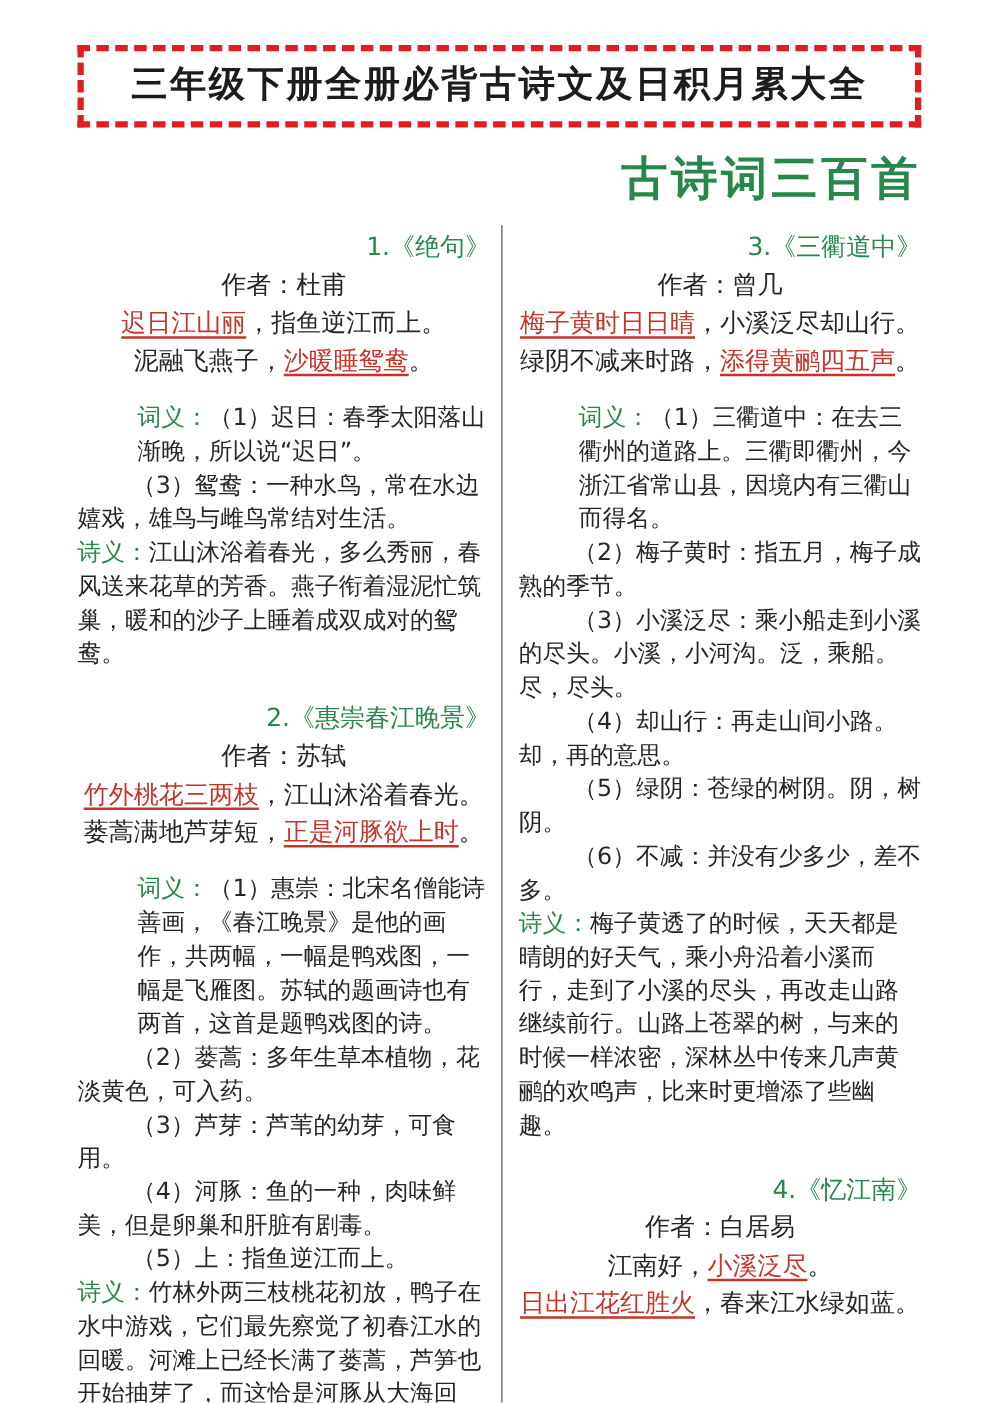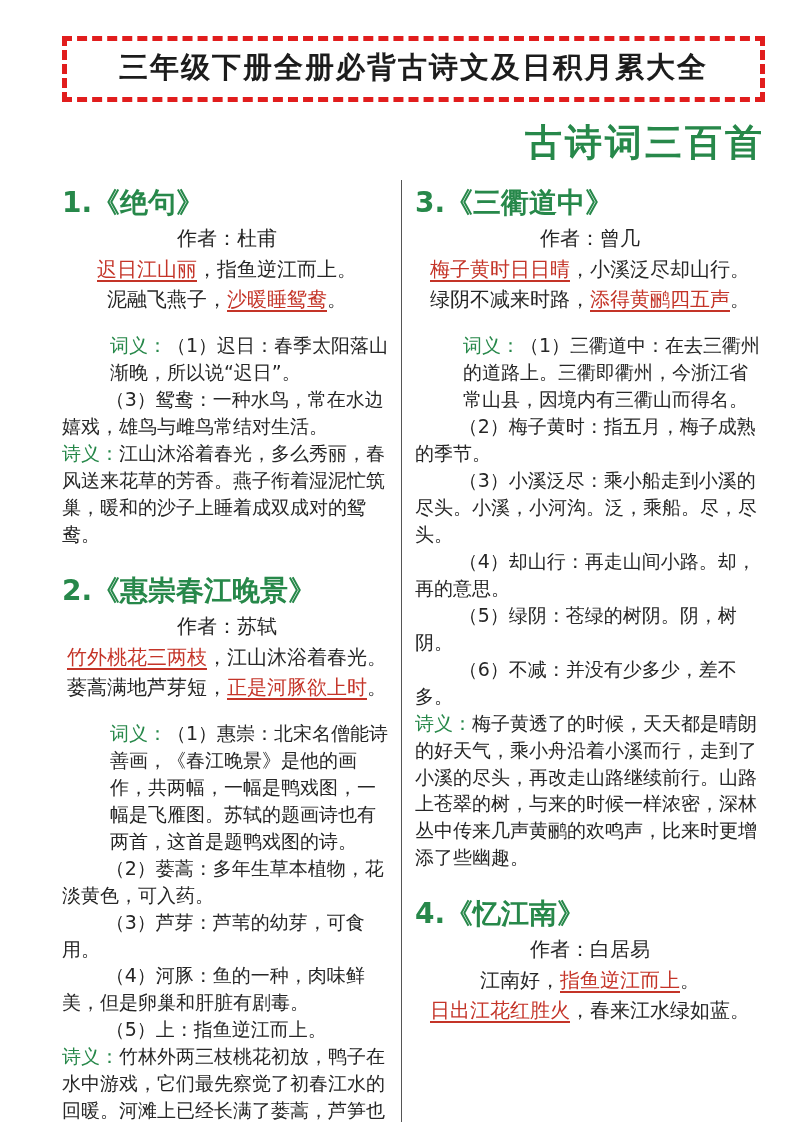--- a/index.html
+++ b/index.html
@@ -9,21 +9,21 @@
     width: 793px;
     height: 1122px;
     overflow: hidden;
     font-family: "DejaVu Sans", "Liberation Sans", sans-serif;
     color: var(--ink, #262626);
   }
   .page {
     box-sizing: border-box;
     width: 793px;
     height: 1122px;
-    padding: 36px 28px 0 62px;
+    padding: 36px 56px 0 62px;
   }
   .header-box {
     border: 5px dashed var(--border-red, #e11d1d);
     text-align: center;
     padding: 7px 6px 9px 6px;
   }
   .header-title {
     font-size: 29px;
     font-weight: 800;
     letter-spacing: 2px;
@@ -53,23 +53,23 @@
     margin-bottom: 10px;
   }
   .col-right {
     flex: 1;
     padding-left: 13px;
   }
   .poem { margin: 0; }
   .poem + .poem { margin-top: 24px; }
   .poem-title {
     color: var(--green, #27884a);
-    font-size: 28px;
-    font-weight: 700;
-    text-align: left;
+    font-size: 20px;
+    font-weight: 400;
+    text-align: right;
     margin: 4px 0 3px 0;
   }
   .poem-author {
     text-align: center;
     font-size: 20px;
     margin-bottom: 2px;
   }
   .verse-line {
     text-align: center;
     font-size: 20px;
@@ -142,19 +142,19 @@
           <p class="meaning wm-rest"><span>（3）小溪泛尽：乘小船走到小溪的尽头。小溪，小河沟。泛，乘船。尽，尽头。</span></p>
           <p class="meaning wm-rest"><span>（4）却山行：再走山间小路。却，再的意思。</span></p>
           <p class="meaning wm-rest"><span>（5）绿阴：苍绿的树阴。阴，树阴。</span></p>
           <p class="meaning wm-rest"><span>（6）不减：并没有少多少，差不多。</span></p>
           <p class="meaning"><span class="label">诗义：</span><span>梅子黄透了的时候，天天都是晴朗的好天气，乘小舟沿着小溪而行，走到了小溪的尽头，再改走山路继续前行。山路上苍翠的树，与来的时候一样浓密，深林丛中传来几声黄鹂的欢鸣声，比来时更增添了些幽趣。</span></p>
         </section>
         <section class="poem">
           <h3 class="poem-title">4.《忆江南》</h3>
           <div class="poem-author">作者：白居易</div>
           <div class="poem-verses">
-            <div class="verse-line"><span>江南好，</span><span class="hl">指鱼逆江而上</span><span>。</span></div>
+            <div class="verse-line"><span>江南好，</span><span class="hl">小溪泛尽</span><span>。</span></div>
             <div class="verse-line"><span class="hl">日出江花红胜火</span><span>，春来江水绿如蓝。</span></div>
           </div>
         </section>
       </div>
   </div>
 </div>
 
 </body></html>

